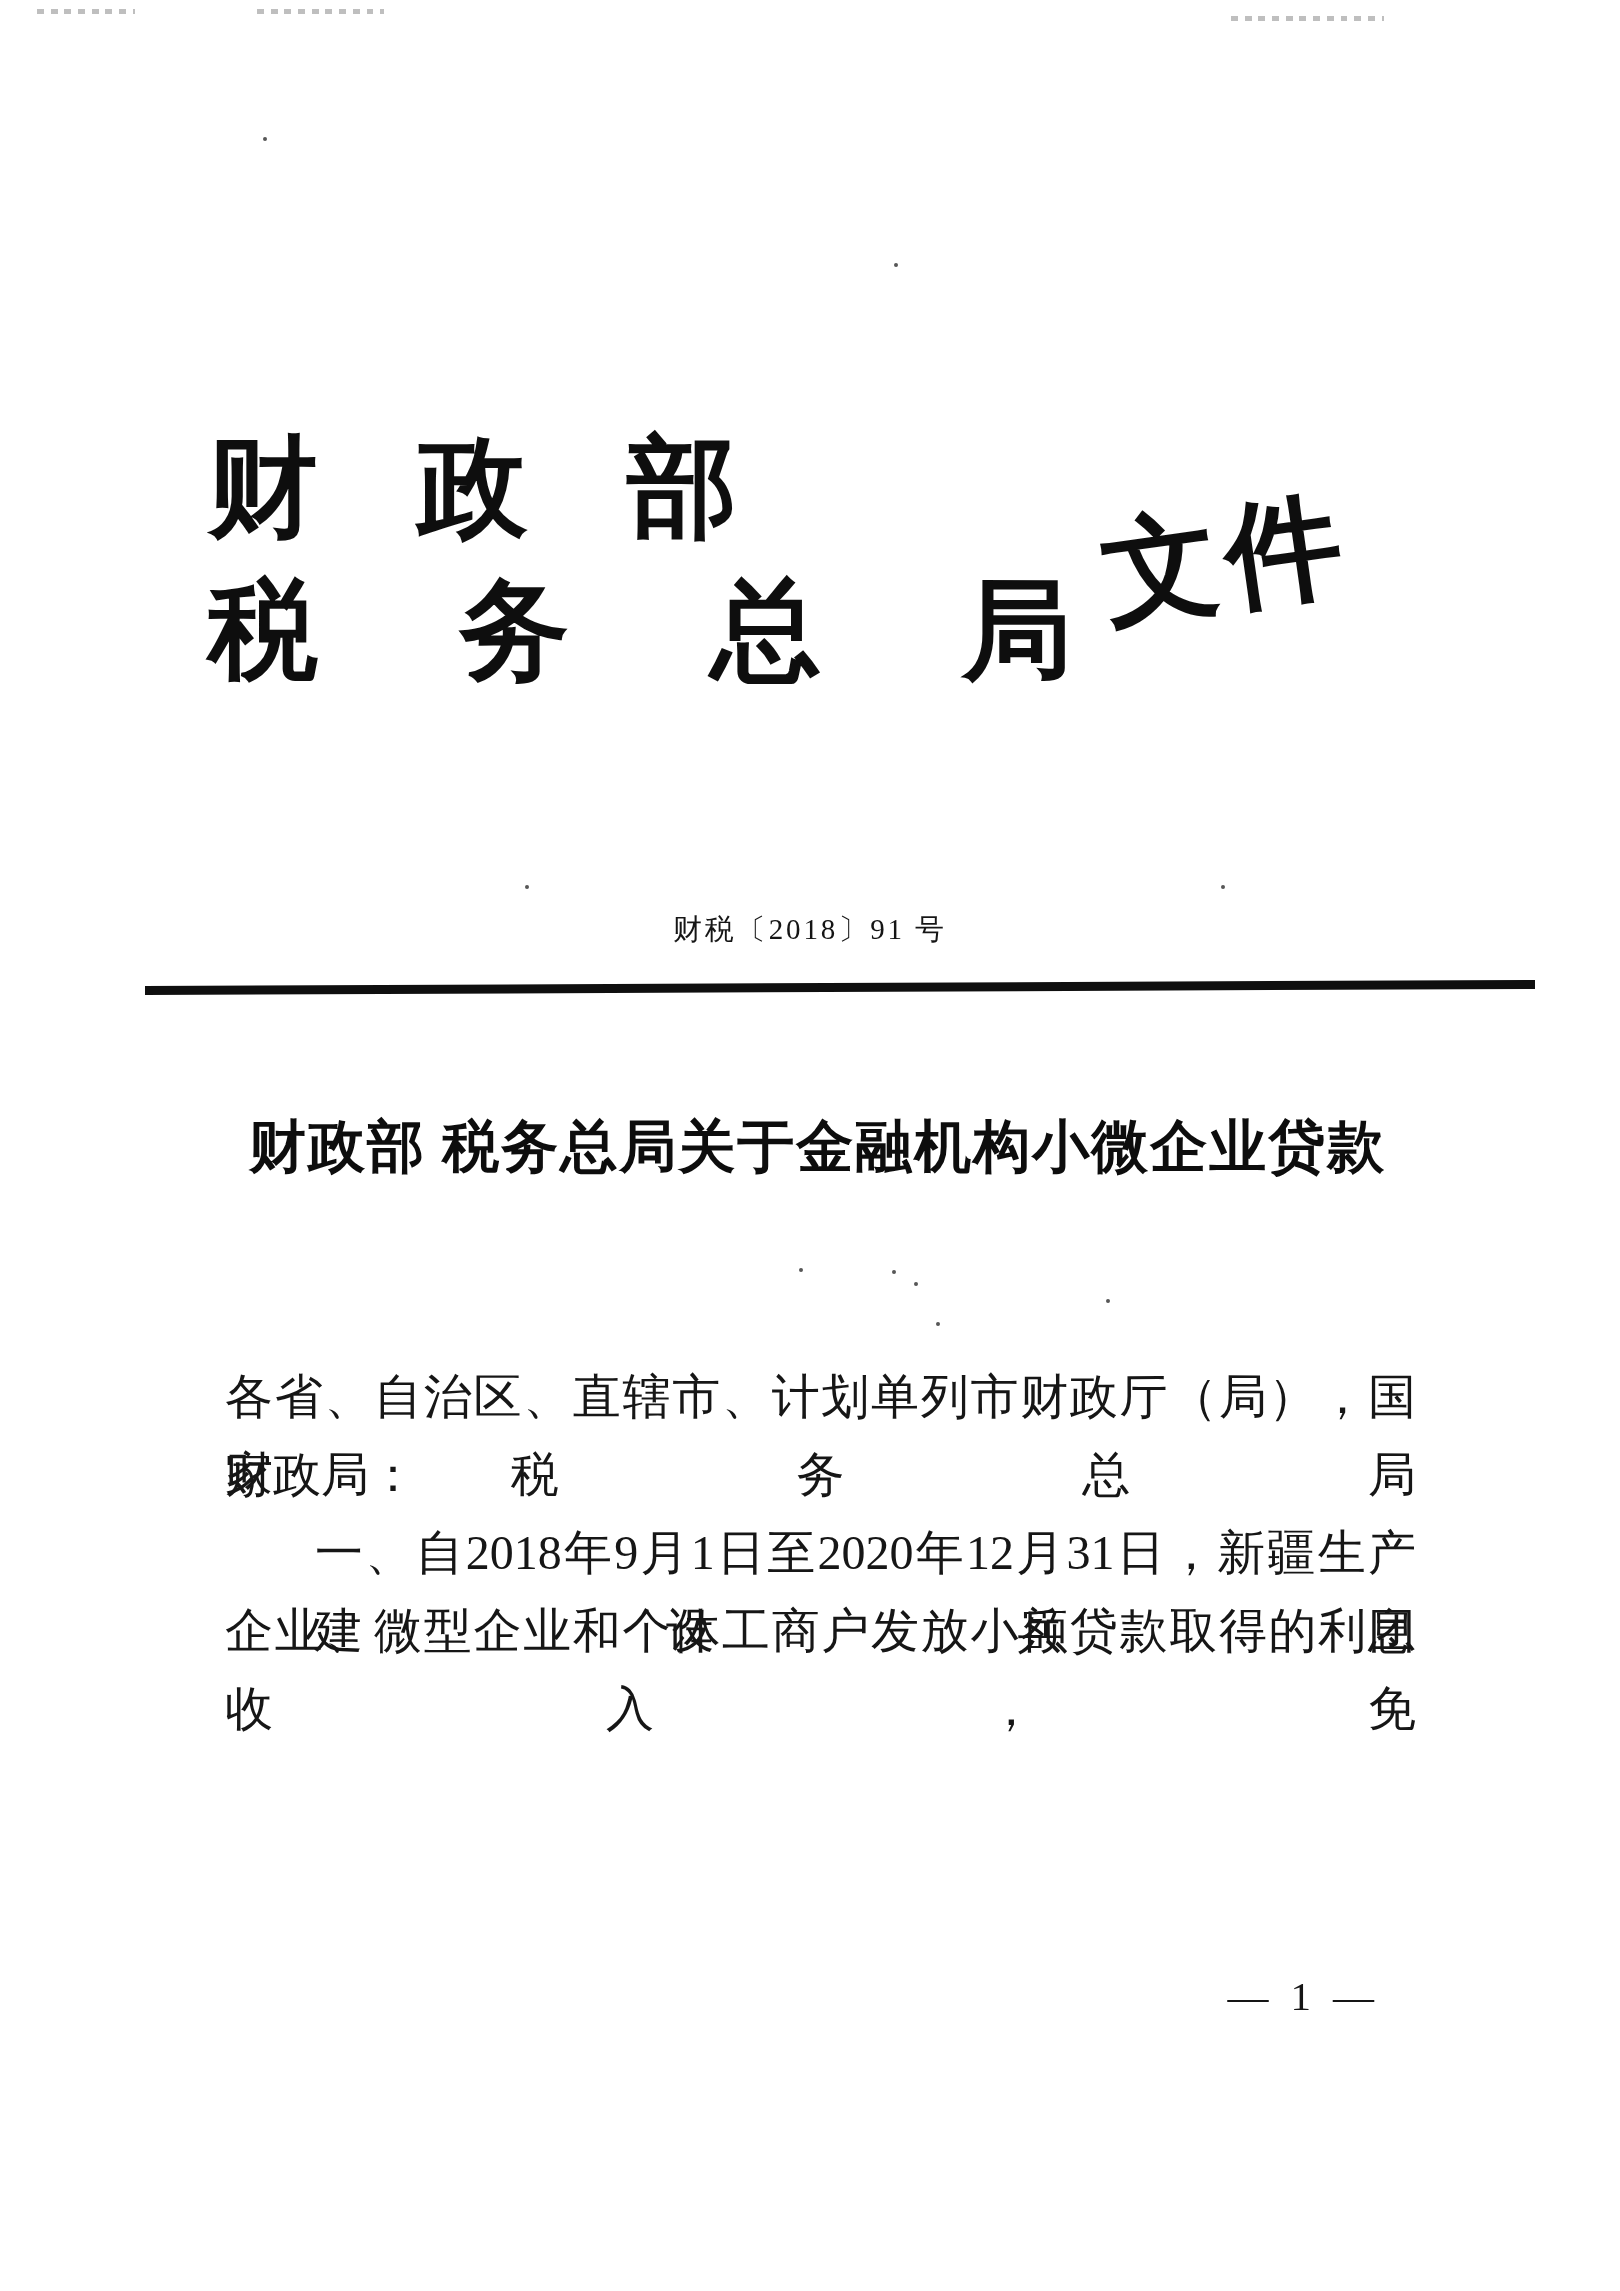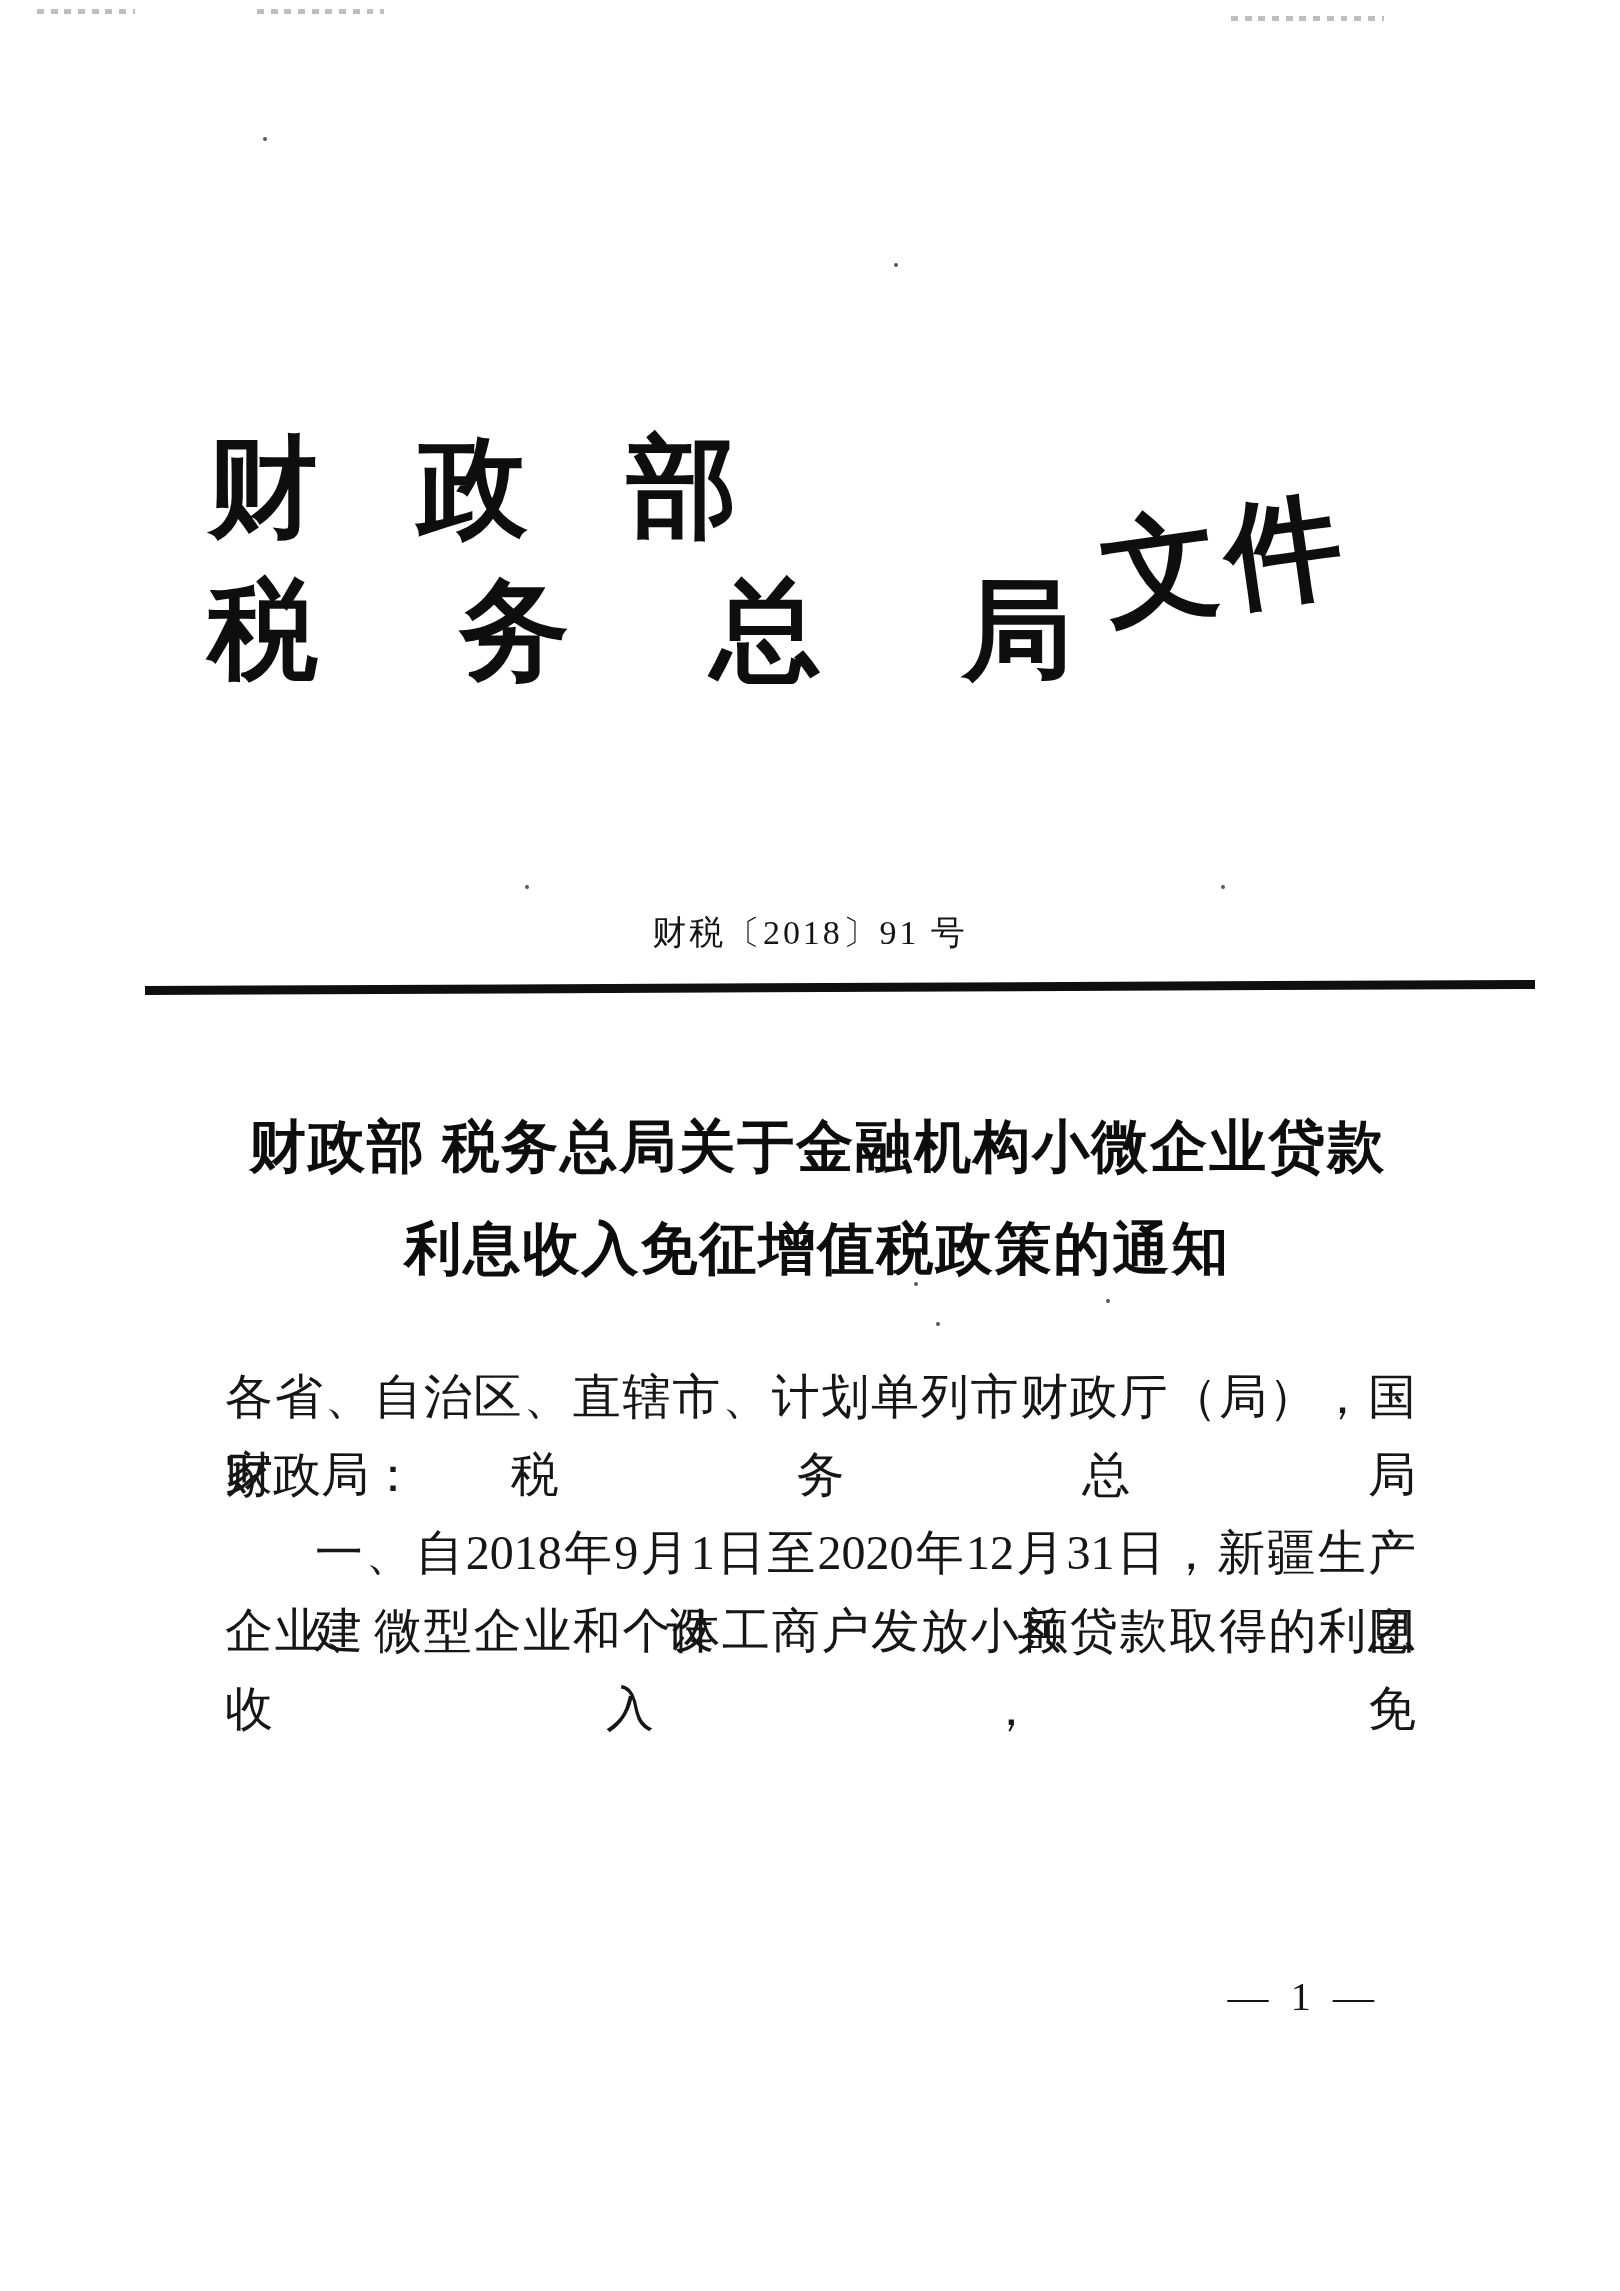--- a/index.html
+++ b/index.html
@@ -53,21 +53,21 @@
     letter-spacing: 7.8px;
     transform: rotate(-8deg);
     color: #0e0e0e;
   }
 
   
   .doc-number {
     position: absolute;
     top: 910px; left: 0; width: 100%;
     text-align: center;
-    font-size: 34px;
+    font-size: 29px;
     letter-spacing: 2.9px;
     color: #151515;
   }
 
   
   .separator {
     position: absolute;
     left: 145px; top: 983px;
     width: 1390px; height: 8.8px;
     background: #0f0f0f;
@@ -148,21 +148,20 @@
     </div>
     <div class="lh-suffix">文件</div>
   </div>
 
   <div class="doc-number">财税〔2018〕91 号</div>
 
   <div class="separator"></div>
 
   <div class="title">
     <div>财政部 税务总局关于金融机构小微企业贷款</div>
-    <div>利息收入免征增值税政策的通知</div>
   </div>
 
   <div class="body-text">
     <div class="line fill">各省、自治区、直辖市、计划单列市财政厅（局），国家税务总局</div>
     <div class="line">财政局：</div>
     <div class="line fill indent">一、自2018年9月1日至2020年12月31日，新疆生产建设兵团</div>
     <div class="line fill">企业、微型企业和个体工商户发放小额贷款取得的利息收入，免</div>
   </div>
 
   <div class="page-number">— 1 —</div>

